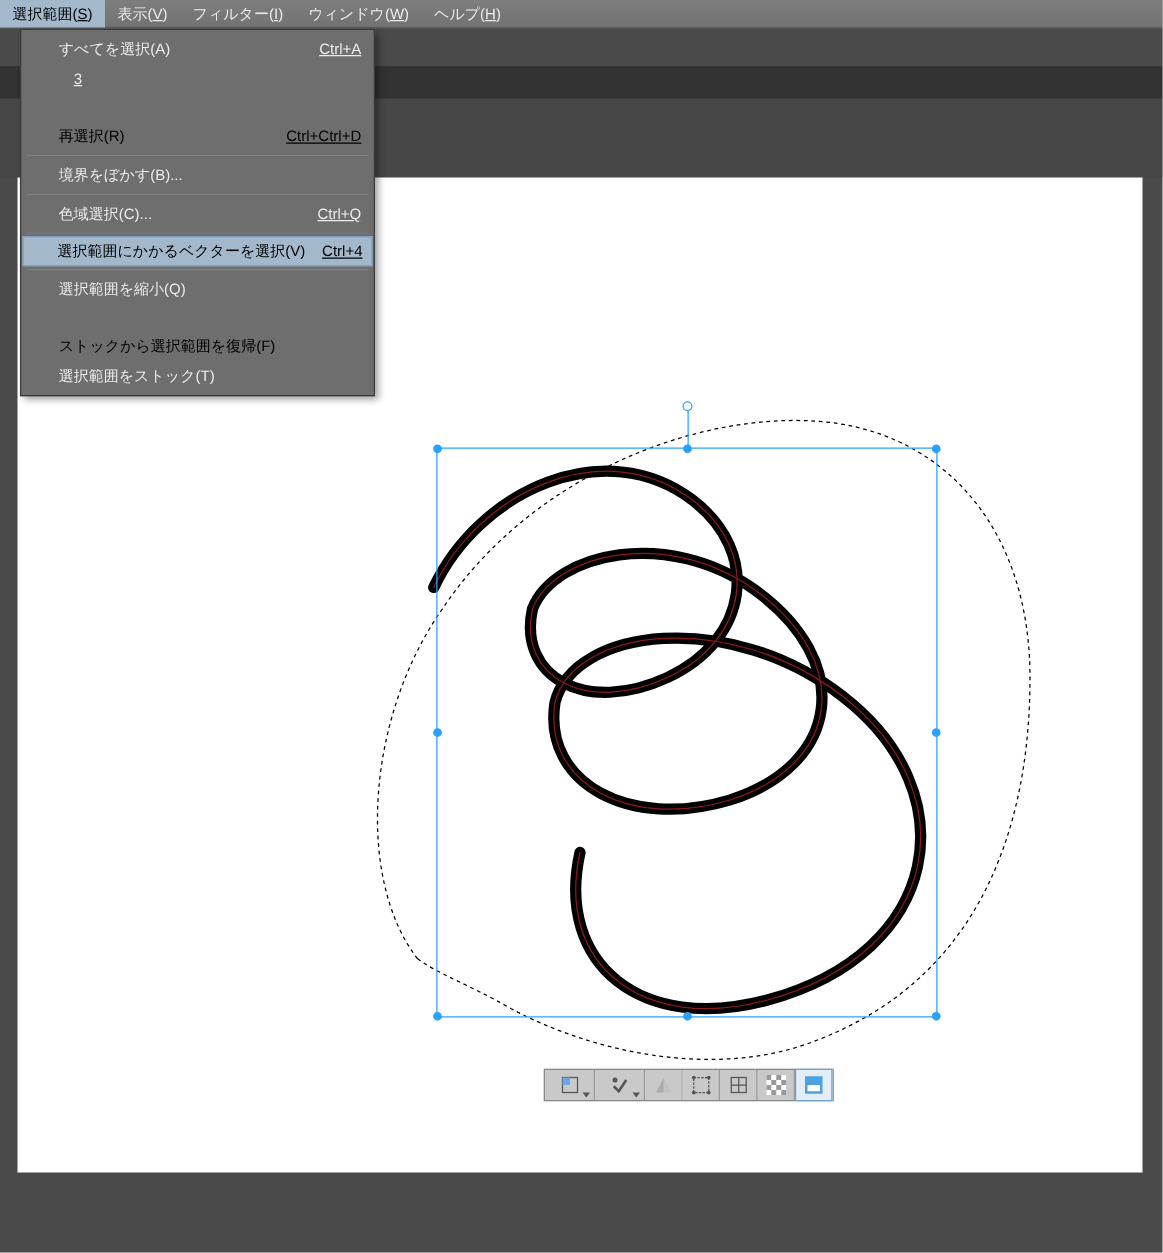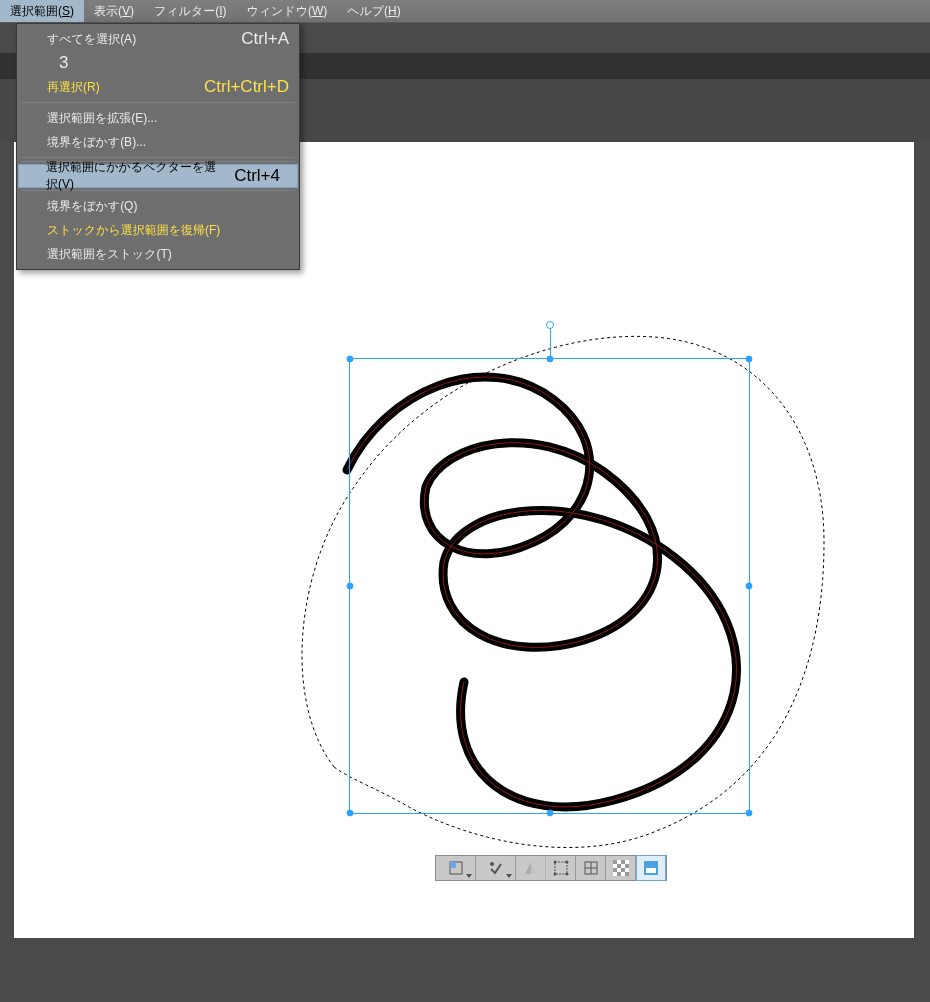--- a/index.html
+++ b/index.html
@@ -113,30 +113,30 @@
   }
   .dd-item {
     height: 24px;
     display: flex;
     align-items: center;
     padding: 0 8px 0 28px;
     color: #ebebeb;
     cursor: pointer;
     position: relative;
   }
-  .dd-item.disabled { color: #fde047; }
+  .dd-item.disabled { color: #000000; margin-top: 22px; }
   .dd-item.highlight {
     background: #a3b8cb;
     color: #000;
     border: 1px solid #7da2c4;
     margin: -1px;
-    padding: 0 17px 0 27px;
+    padding: 0 7px 0 27px;
   }
   .dd-label { flex: 1; }
-  .dd-short { margin-left: 12px; font-size: 17px; }
+  .dd-short { margin-left: 12px; font-size: 12px; text-decoration: underline; }
   .dd-sep {
     height: 1px;
     margin: 3px 2px;
     background: #5a5a5a;
     border-bottom: 1px solid #808080;
   }
 
   
   .float-tb {
     position: absolute;
@@ -309,34 +309,35 @@
     </div>
     <div class="dd-item">
       <span class="dd-short">3</span>
     </div>
     <div class="dd-item disabled">
       <span class="dd-label">再選択(R)</span>
       <span class="dd-short">Ctrl+Ctrl+D</span>
     </div>
     <div class="dd-sep"></div>
     <div class="dd-item">
-      <span class="dd-label">選択範囲を拡張(E)...</span>
-    </div>
-    <div class="dd-item">
       <span class="dd-label">境界をぼかす(B)...</span>
     </div>
     <div class="dd-sep"></div>
+    <div class="dd-item">
+      <span class="dd-label">色域選択(C)...</span>
+      <span class="dd-short">Ctrl+Q</span>
+    </div>
     <div class="dd-sep"></div>
     <div class="dd-item highlight">
       <span class="dd-label">選択範囲にかかるベクターを選択(V)</span>
       <span class="dd-short">Ctrl+4</span>
     </div>
     <div class="dd-sep"></div>
     <div class="dd-item">
-      <span class="dd-label">境界をぼかす(Q)</span>
+      <span class="dd-label">選択範囲を縮小(Q)</span>
     </div>
     <div class="dd-item disabled">
       <span class="dd-label">ストックから選択範囲を復帰(F)</span>
     </div>
     <div class="dd-item">
       <span class="dd-label">選択範囲をストック(T)</span>
     </div>
   </div>
 
 </body></html>

